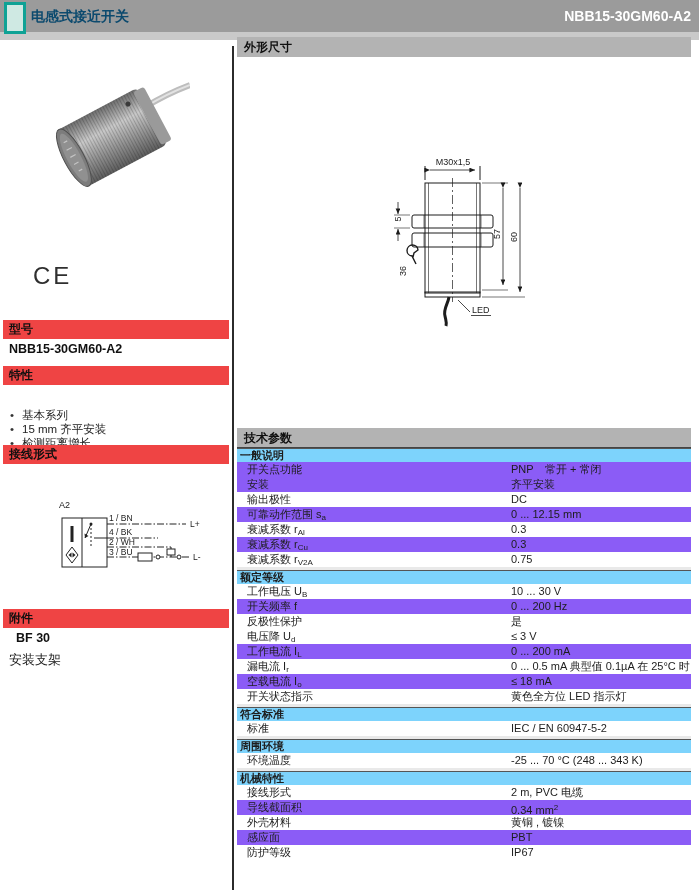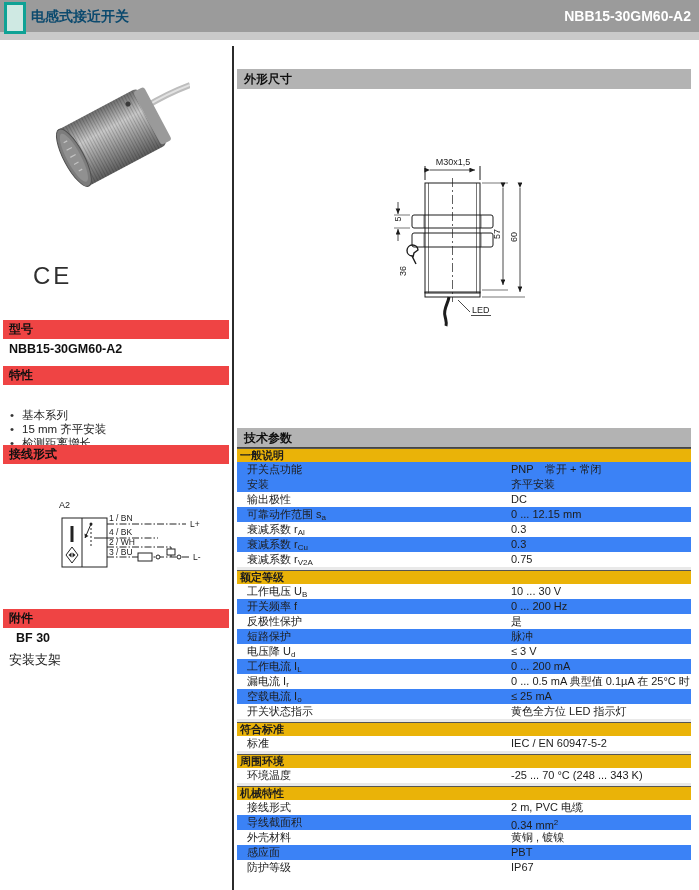--- a/index.html
+++ b/index.html
@@ -34,22 +34,22 @@
   .acc-model{position:absolute;left:16px;top:631px;font-size:12.5px;font-weight:bold;color:#111;}
   .acc-desc{position:absolute;left:9px;top:651px;font-size:13px;color:#222;}
   .photo{position:absolute;left:40px;top:62px;}
   .wiring{position:absolute;left:58px;top:498px;}
   
   .dimdraw{position:absolute;left:392px;top:152px;}
   .dimdraw text{font-family:"Liberation Sans", sans-serif;fill:#1c1c1c;}
   
   .ttable{position:absolute;left:237px;top:448px;width:454px;}
   .trow{position:relative;height:15px;line-height:15px;font-size:11px;color:#1d1d1d;}
-  .trow.shade{background:#3b82f6;}
-  .trow.sec{height:13px;line-height:13px;font-weight:bold;border-top:1px solid #555;background:#eab308;}
+  .trow.shade{background:#8b5cf6;}
+  .trow.sec{height:13px;line-height:13px;font-weight:bold;border-top:1px solid #555;background:#7dd3fc;}
   .trow.sec span{padding-left:3px;}
   .stripe{height:3px;background:#e9e9e9;}
   .tlabel{position:absolute;left:10px;white-space:nowrap;}
   .tvalue{position:absolute;left:244px;white-space:nowrap;padding-left:30px;}
   .tvalue2{position:absolute;left:308px;white-space:nowrap;}
   .trow sub{font-size:8px;vertical-align:-2px;}
   .trow sup{font-size:8px;vertical-align:4px;}
 </style>
 </head>
 <body>
@@ -139,21 +139,21 @@
     <text x="51" y="57">3 / BU</text>
     <text x="132" y="29">L+</text>
     <text x="135" y="62">L-</text>
   </g>
 </svg>
 
 <div class="lbar" style="top:609px">附件</div>
 <div class="acc-model">BF 30</div>
 <div class="acc-desc">安装支架</div>
 
-<div class="rbar" style="top:69px">外形尺寸</div>
+<div class="rbar" style="top:37px">外形尺寸</div>
 
 <svg class="dimdraw" width="136" height="178" viewBox="0 0 136 178">
   <defs>
     <marker id="arr" markerWidth="8" markerHeight="8" refX="7" refY="3" orient="auto">
       <path d="M0,0 L7,3 L0,6 Z" fill="#1c1c1c"></path>
     </marker>
   </defs>
   <g stroke="#1c1c1c" fill="none" stroke-width="1">
 
     <line x1="33" y1="28" x2="33" y2="14"></line>
@@ -240,39 +240,35 @@
       <span class="tvalue">10 ... 30 V</span>
     </div>
     <div class="trow shade">
       <span class="tlabel">开关频率 f</span>
       <span class="tvalue">0 ... 200 Hz</span>
     </div>
     <div class="trow">
       <span class="tlabel">反极性保护</span>
       <span class="tvalue">是</span>
     </div>
-    <div class="trow shade">
-      <span class="tlabel">短路保护</span>
-      <span class="tvalue">脉冲</span>
-    </div>
     <div class="trow">
       <span class="tlabel">电压降  U<sub>d</sub></span>
       <span class="tvalue">≤ 3 V</span>
     </div>
     <div class="trow shade">
       <span class="tlabel">工作电流  I<sub>L</sub></span>
       <span class="tvalue">0 ... 200 mA</span>
     </div>
     <div class="trow">
       <span class="tlabel">漏电流 I<sub>r</sub></span>
       <span class="tvalue">0 ... 0.5 mA 典型值 0.1µA 在 25°C 时</span>
     </div>
     <div class="trow shade">
       <span class="tlabel">空载电流 I<sub>o</sub></span>
-      <span class="tvalue">≤ 25 mA</span>
+      <span class="tvalue">≤ 18 mA</span>
     </div>
     <div class="trow">
       <span class="tlabel">开关状态指示</span>
       <span class="tvalue">黄色全方位 LED 指示灯</span>
     </div>
     <div class="stripe"></div>
     <div class="trow sec"><span>符合标准</span></div>
     <div class="trow">
       <span class="tlabel">标准</span>
       <span class="tvalue">IEC / EN 60947-5-2</span>

